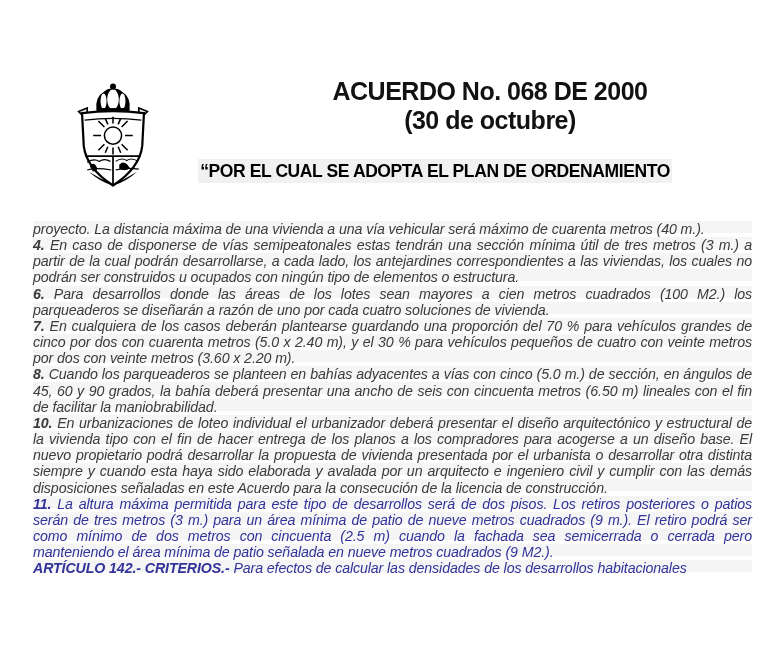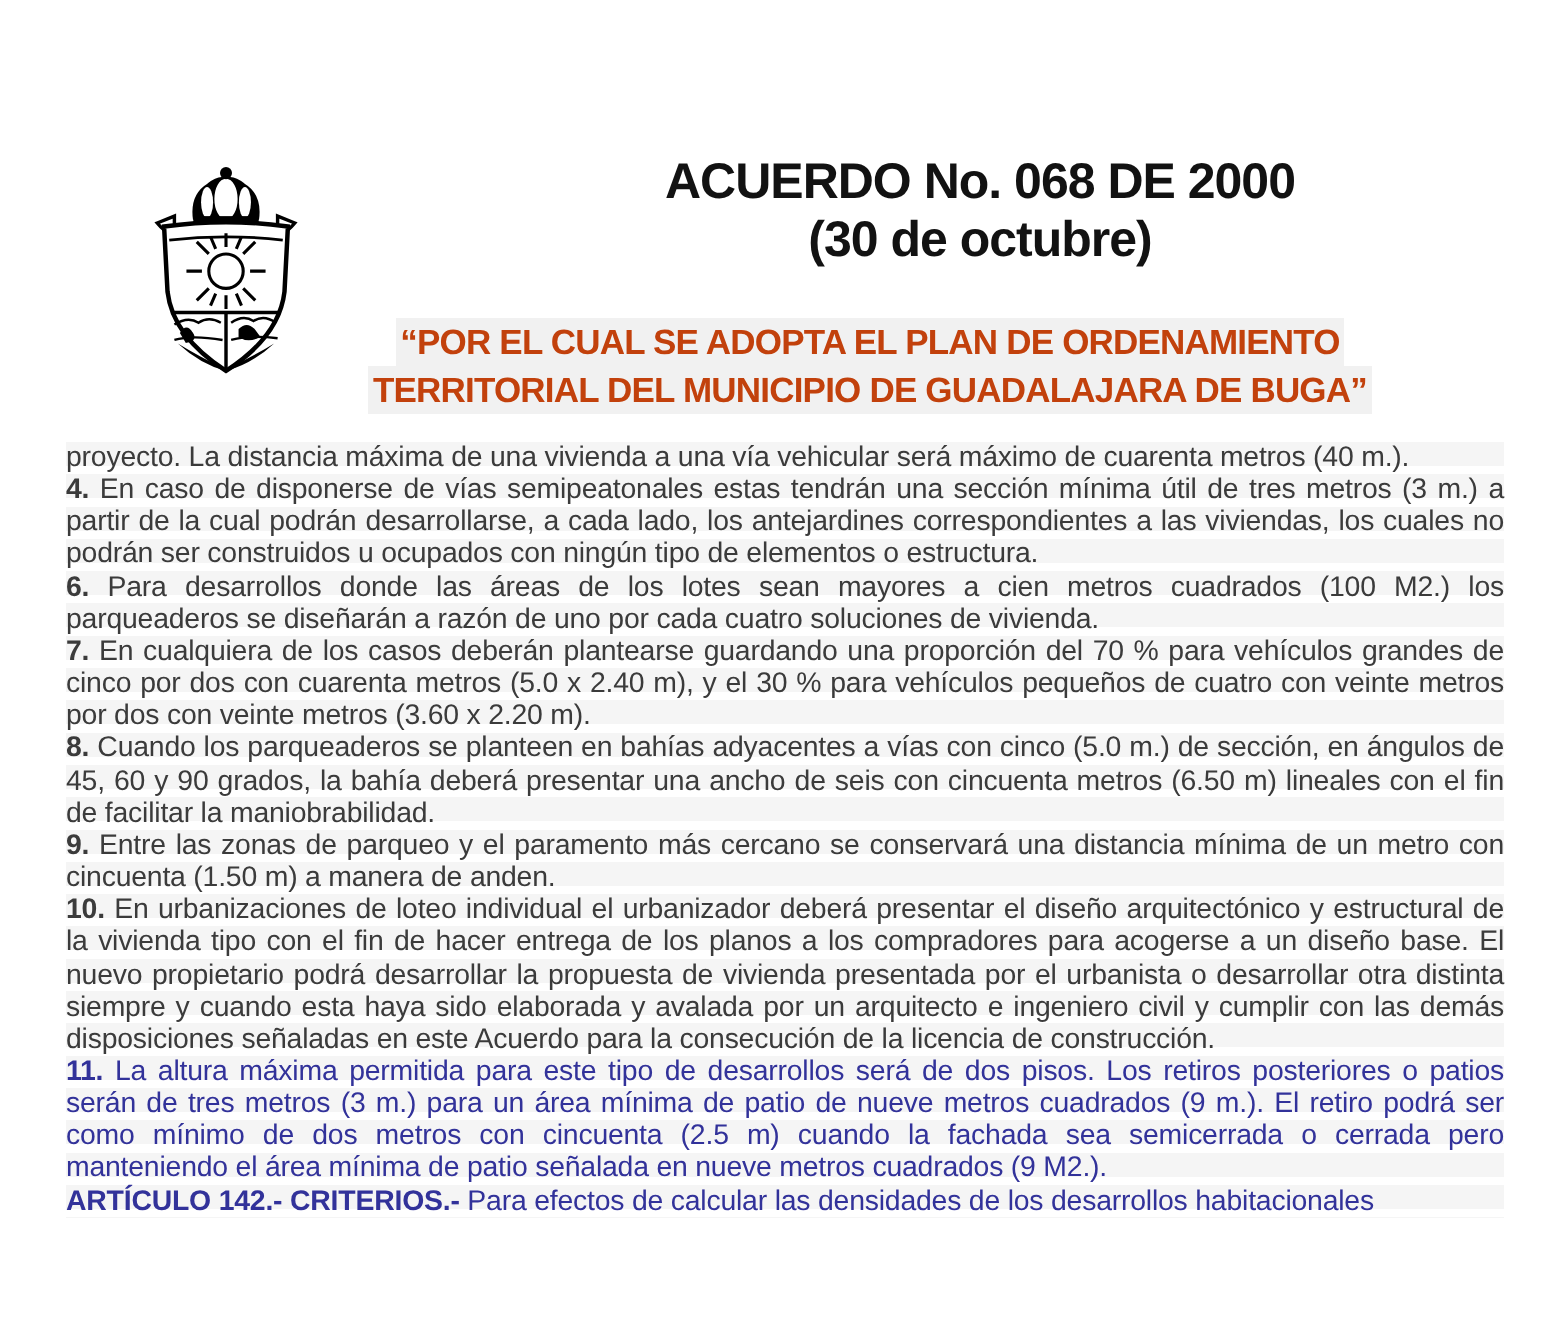--- a/index.html
+++ b/index.html
@@ -15,39 +15,40 @@
   .emblem svg{width:100%;height:100%;}
 
   
   .title-block{
     position:absolute;left:190px;top:42px;width:600px;
     text-align:center;color:#121212;font-weight:bold;
     font-size:25px;line-height:29px;letter-spacing:-0.5px;
   }
   .subtitle-block{
     position:absolute;left:118px;top:124px;width:634px;
-    text-align:center;color:#c2410c;font-weight:bold;
+    text-align:center;color:#000000;font-weight:bold;
     font-size:17.5px;line-height:24px;letter-spacing:-0.4px;
   }
   .subtitle-block span.band{
     background:#f1f1f1;
     box-shadow:0 0 0 2px #f1f1f1;
   }
 
   
   .page-body{
     position:absolute;left:33px;top:186px;width:719px;
     text-align:justify;
     font-size:14.2px;line-height:16.15px;
     color:#3b3b3b;
     letter-spacing:-0.1px;
     background-image:repeating-linear-gradient(
       to bottom,
       rgba(0,0,0,0.040) 0px, rgba(0,0,0,0.040) 12px,
       rgba(0,0,0,0.0)  12px, rgba(0,0,0,0.0)  16.15px);
+    font-style:italic;
   }
   .page-body p{margin:0;padding:0;}
   .page-body p .lead{font-weight:bold;}
   .page-body p.highlight{color:#32329a;}
 </style>
 </head>
 <body>
 
 <div class="page">
 
@@ -97,28 +98,26 @@
     </svg>
   </div>
 
   <div class="title-block">
     <div>ACUERDO No. 068 DE 2000</div>
     <div>(30 de octubre)</div>
   </div>
 
   <div class="subtitle-block">
     <div><span class="band">“POR EL CUAL SE ADOPTA EL PLAN DE ORDENAMIENTO</span></div>
-    <div><span class="band">TERRITORIAL DEL MUNICIPIO DE GUADALAJARA DE BUGA”</span></div>
   </div>
 
   <div class="page-body" id="body-container">
       <p><span>proyecto.  La distancia máxima de una vivienda a una vía vehicular será máximo de cuarenta metros (40 m.).</span></p>
       <p><span class="lead">4. </span><span>En caso de disponerse de vías semipeatonales estas tendrán una sección mínima útil de tres metros (3 m.) a partir de la cual podrán desarrollarse, a cada lado, los antejardines correspondientes a las viviendas, los cuales no podrán ser construidos u ocupados con ningún tipo de elementos o estructura.</span></p>
       <p><span class="lead">6. </span><span>Para desarrollos donde las áreas de los lotes sean mayores a cien metros cuadrados (100 M2.) los parqueaderos se diseñarán a razón de uno por cada cuatro soluciones de vivienda.</span></p>
       <p><span class="lead">7. </span><span>En cualquiera de los casos deberán plantearse guardando una proporción del 70 % para vehículos grandes de cinco por dos con cuarenta metros (5.0 x 2.40 m), y el 30 % para vehículos pequeños de cuatro con veinte metros por dos con veinte metros (3.60 x 2.20 m).</span></p>
       <p><span class="lead">8. </span><span>Cuando los parqueaderos se planteen en bahías adyacentes a vías con cinco (5.0 m.) de sección, en ángulos de 45, 60 y 90 grados, la bahía deberá presentar una ancho de seis con cincuenta metros (6.50 m) lineales con el fin de facilitar la maniobrabilidad.</span></p>
-      <p><span class="lead">9. </span><span>Entre las zonas de parqueo y el paramento más cercano se conservará una distancia mínima de un metro con cincuenta (1.50 m) a manera de anden.</span></p>
       <p><span class="lead">10. </span><span>En urbanizaciones de loteo individual el urbanizador deberá presentar el diseño arquitectónico y estructural de la vivienda tipo con el fin de hacer entrega de los planos a los compradores para acogerse a un diseño base. El nuevo propietario podrá desarrollar la propuesta de vivienda presentada por el urbanista o desarrollar otra distinta siempre y cuando esta haya sido elaborada y avalada por un arquitecto e ingeniero civil y cumplir con las demás disposiciones señaladas en este Acuerdo para la consecución de la licencia de construcción.</span></p>
       <p class="highlight"><span class="lead">11. </span><span>La altura máxima permitida para este tipo de desarrollos será de dos pisos. Los retiros posteriores o patios serán de tres metros (3 m.) para un área mínima de patio de nueve metros cuadrados (9 m.).  El retiro podrá ser como mínimo de dos metros con cincuenta (2.5 m) cuando la fachada sea semicerrada o cerrada pero manteniendo el área mínima de patio señalada en nueve metros cuadrados (9 M2.).</span></p>
       <p class="highlight"><span class="lead">ARTÍCULO 142.- CRITERIOS.- </span><span>Para efectos de calcular las densidades de los desarrollos habitacionales</span></p>
     </div>
 
 </div>
 
 </body></html>

